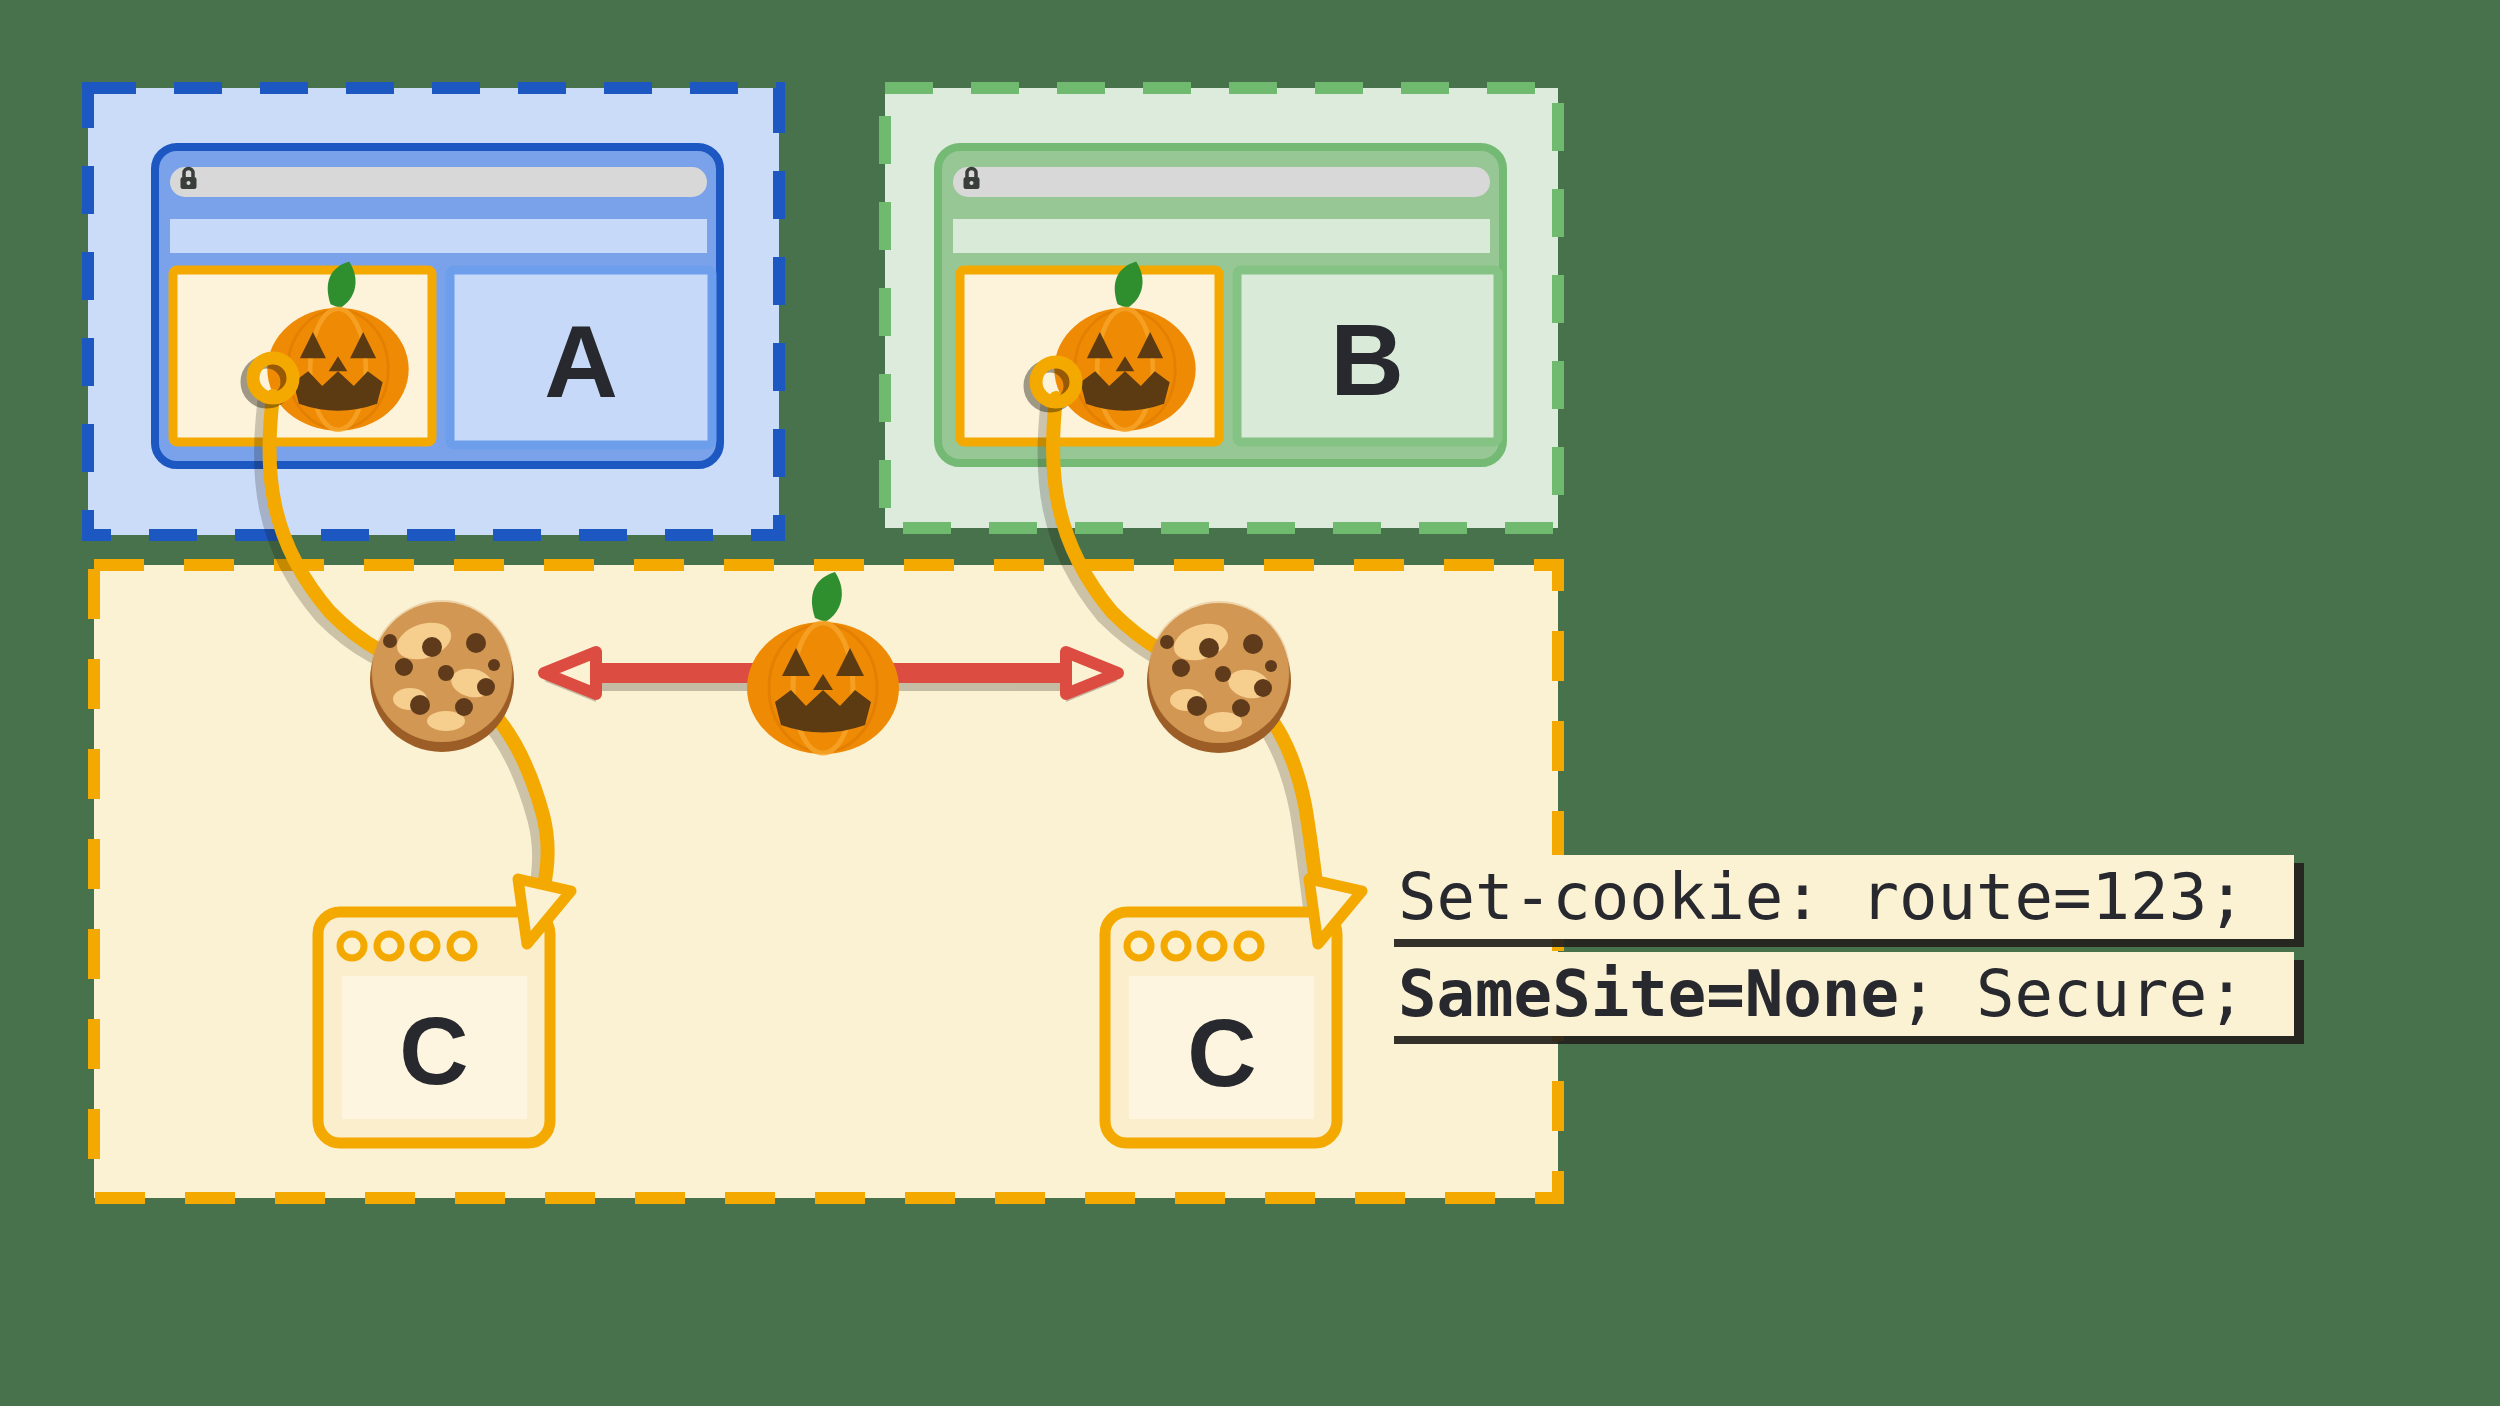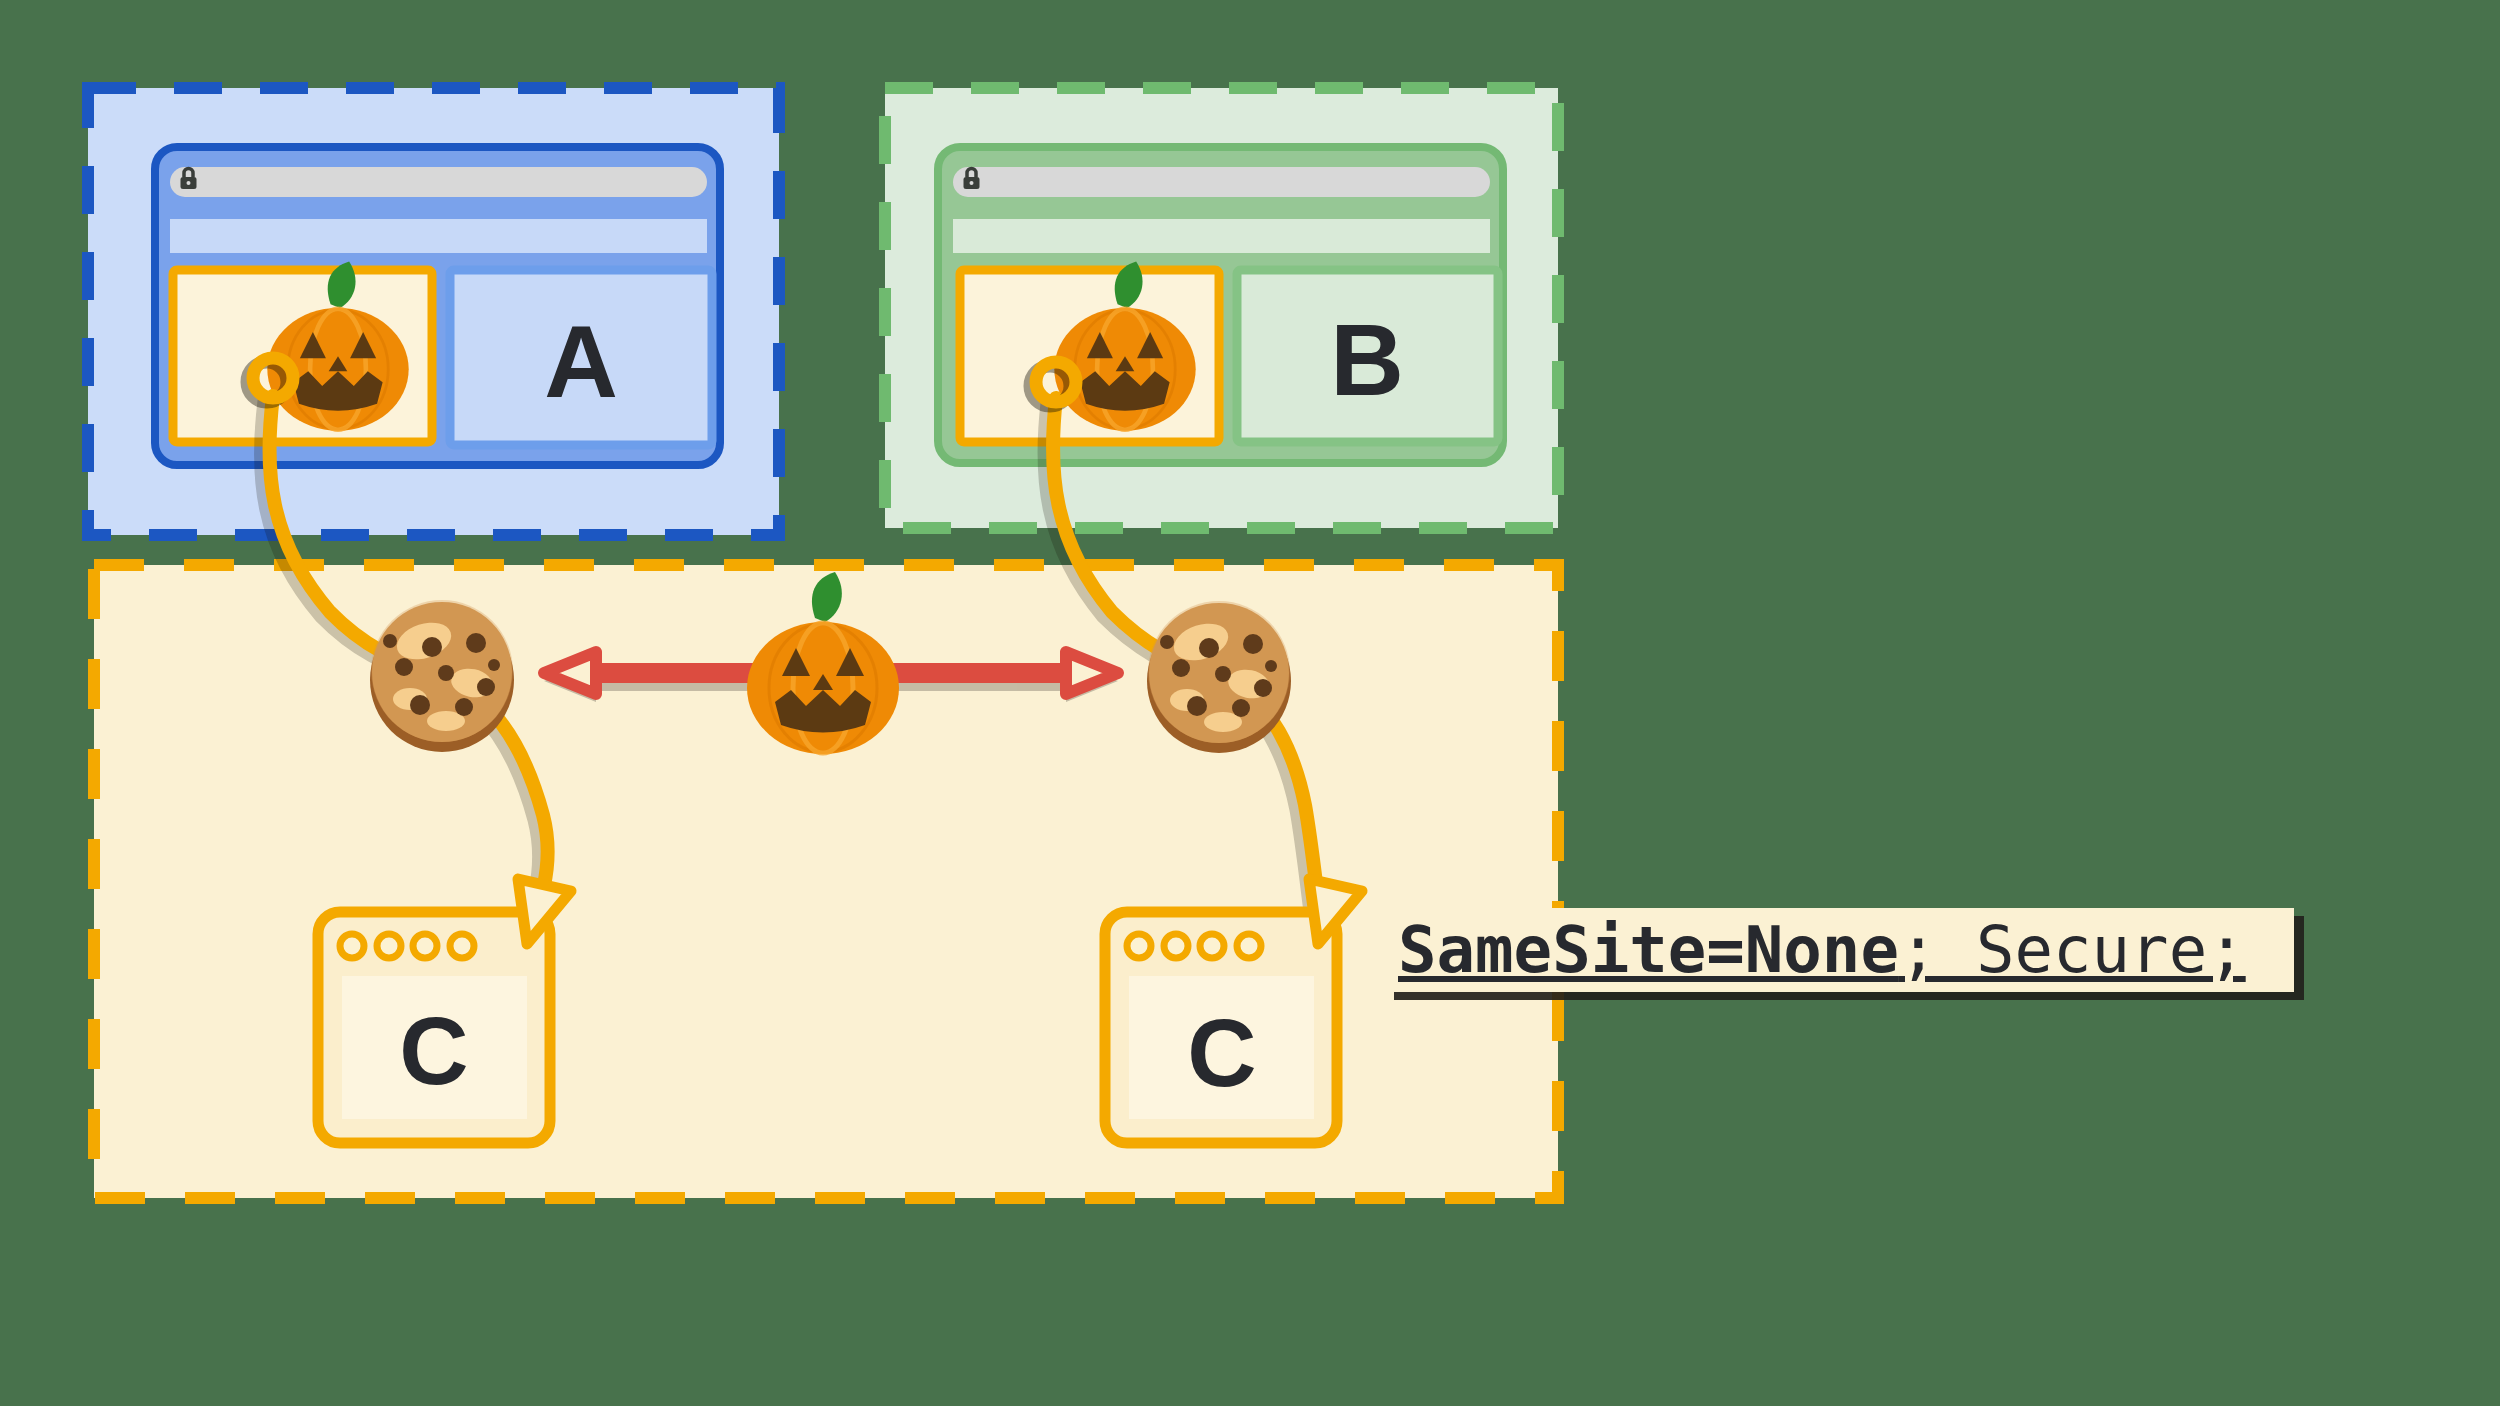--- a/index.html
+++ b/index.html
@@ -150,14 +150,15 @@
 
     <use href="#window-c" transform="translate(318,912)"></use>
     <text class="letter" x="434" y="1050" font-size="96" text-anchor="middle" dominant-baseline="central">C</text>
     <use href="#window-c" transform="translate(1105,912)"></use>
     <text class="letter" x="1222" y="1052" font-size="96" text-anchor="middle" dominant-baseline="central">C</text>
 
     <polygon class="head-orange" points="518,879 571,891 527,944"></polygon>
     <polygon class="head-orange" points="1309,879 1362,891 1318,944"></polygon>
   </svg>
 
-  <div class="code-line" style="top:908px;text-decoration:underline;"><span class="bold">SameSite=None</span><span>; Secure;</span></div>
+  <div class="code-line" style="top:855px;"><span>Set-cookie: route=123;</span></div>
+  <div class="code-line" style="top:952px;"><span class="bold">SameSite=None</span><span>; Secure;</span></div>
 </div>
 
 </body></html>

